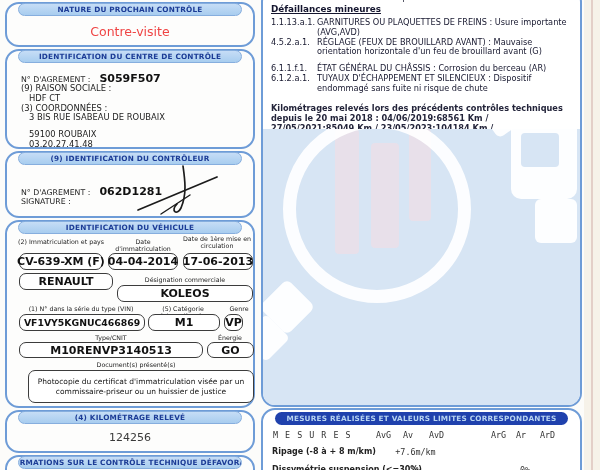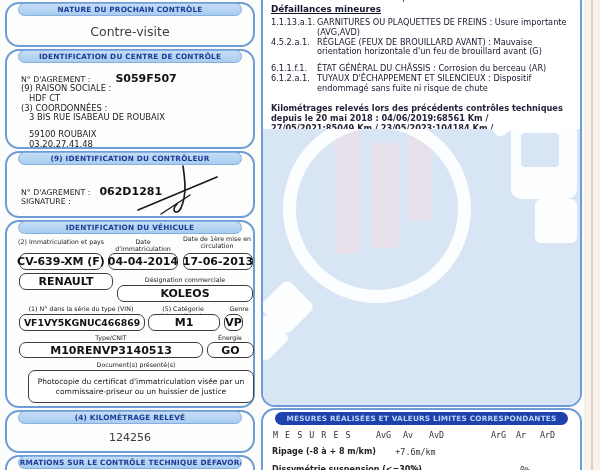--- a/index.html
+++ b/index.html
@@ -76,28 +76,28 @@
   .edge-strip { position:absolute; left:584px; top:0; width:16px; height:470px; background:#f6f2e9; }
   .edge-line { position:absolute; left:591px; top:0; width:1.5px; height:470px; background:#e3cfc8; }
 </style>
 </head>
 <body>
 
 <div class="page">
 
   <div class="lbox" style="top:2px; height:45px;">
     <div class="band">NATURE DU PROCHAIN CONTRÔLE</div>
-    <div class="abs" style="left:0;right:0;top:20px;text-align:center;font-size:12.5px;color:#404040;">Contre-visite</div>
+    <div class="abs" style="left:0;right:0;top:20px;text-align:center;font-size:12.5px;color:#ef4444;">Contre-visite</div>
   </div>
 
   <div class="lbox" style="top:49px; height:100px;">
     <div class="band">IDENTIFICATION DU CENTRE DE CONTRÔLE</div>
     <div class="abs" style="left:14px;top:16px;">
       <span class="small-label">N° D'AGREMENT :</span>
-      <span class="bold-val" style="margin-left:20px;">S059F507</span>
+      <span class="bold-val" style="margin-left:4px;">S059F507</span>
     </div>
     <div class="abs addr" style="left:14px;top:32px;">(9) RAISON SOCIALE :</div>
     <div class="abs addr" style="left:22px;top:42px;">HDF CT</div>
     <div class="abs addr" style="left:14px;top:52px;">(3) COORDONNÉES :</div>
     <div class="abs addr" style="left:22px;top:61px;">3 BIS RUE ISABEAU DE ROUBAIX</div>
     <div class="abs addr" style="left:22px;top:78px;">59100 ROUBAIX</div>
     <div class="abs addr" style="left:22px;top:88px;">03.20.27.41.48</div>
   </div>
 
   <div class="lbox" style="top:151px; height:67px;">

